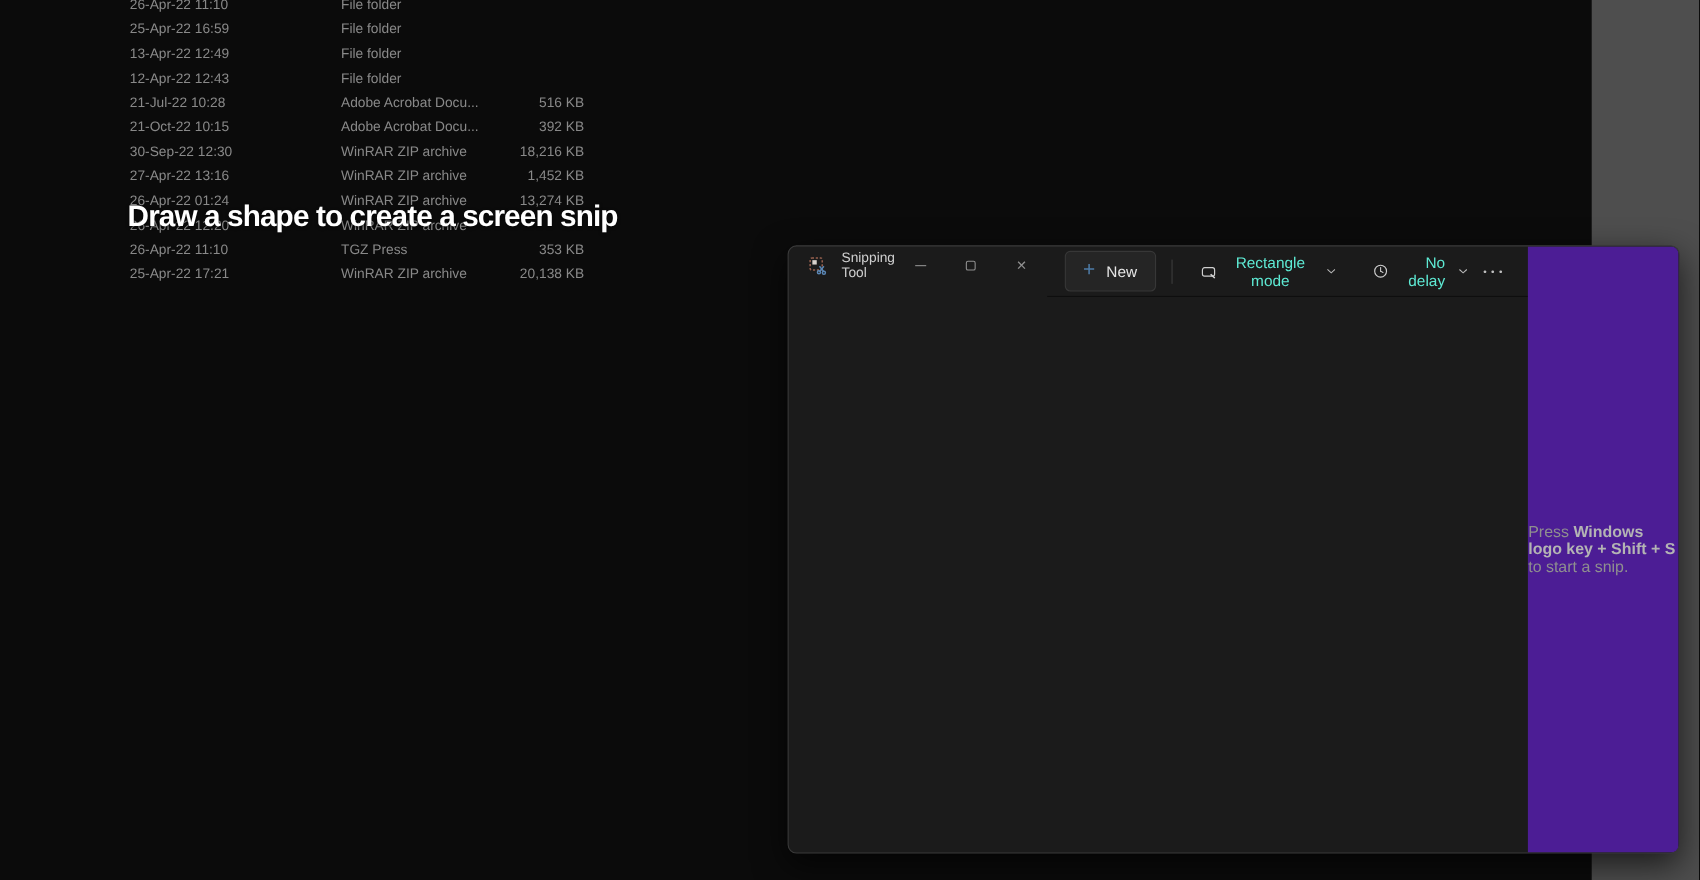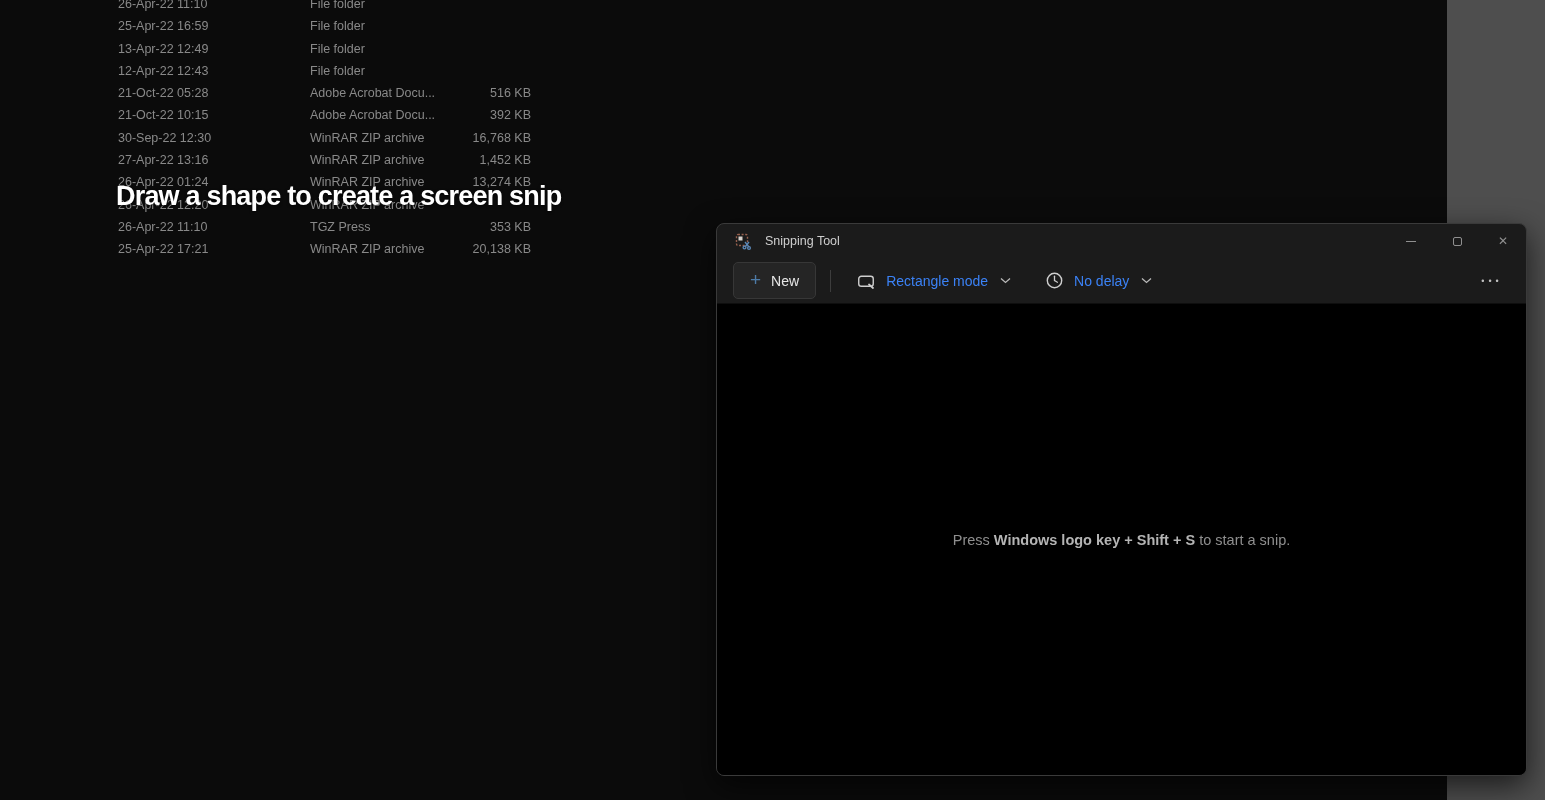--- a/index.html
+++ b/index.html
@@ -45,21 +45,21 @@
 
   
   .snip-window {
     position: absolute; left: 716px; top: 223px;
     width: 811px; height: 553px;
     z-index: 3;
     background: #1b1b1b;
     border: 1px solid #3a3a3a;
     border-radius: 8px;
     box-shadow: 0 10px 30px rgba(0,0,0,0.65);
-    display: flex; flex-direction: column;
+    display: flex; 
     overflow: hidden;
   }
 
   .titlebar {
     height: 34px; flex: 0 0 34px;
     display: flex; align-items: center;
   }
   .app-icon { margin-left: 17px; width: 19px; height: 19px; flex: 0 0 auto; }
   .title-text { margin-left: 12px; font-size: 12.5px; color: #cfcfcf; }
   .win-controls { margin-left: auto; display: flex; height: 100%; }
@@ -85,36 +85,36 @@
     background: #252525; border: 1px solid #373737; border-radius: 5px;
     color: #e6e6e6; font-size: 14px;
     font-family: inherit;
   }
   .plus-glyph { color: #4d7ba7; font-size: 19px; font-weight: 400; line-height: 1; margin-top: -2px; }
   .tb-sep { width: 1px; height: 22px; background: #3d3d3d; margin: 0 17px 0 14px; }
   .tb-drop {
     height: 37px; padding: 0 8px;
     display: flex; align-items: center;
     background: transparent; border: none; border-radius: 5px;
-    color: #3b82f6; font-size: 14px;
+    color: #5eead4; font-size: 14px;
     font-family: inherit;
   }
   .tb-drop .lbl { margin: 0 12px 0 10px; }
   .delay-drop { margin-left: 18px; text-align: right; }
   .more-btn {
     margin-left: auto;
     height: 32px; width: 38px;
     display: flex; align-items: center; justify-content: center;
     background: transparent; border: none; border-radius: 5px;
     color: #c0c0c0; font-size: 9px; letter-spacing: 4px; text-indent: 4px;
   }
 
   .content {
     flex: 1;
-    background: #000000;
+    background: #4c1d95;
     display: flex; align-items: center; justify-content: center;
   }
   .hint { font-size: 14.5px; color: #8f8f8f; }
   .hint b { color: #b4b4b4; font-weight: 700; }
 
   .icon-svg { display: block; }
 </style>
 </head>
 <body>
 
@@ -137,33 +137,33 @@
         <span class="col-date">13-Apr-22 12:49</span>
         <span class="col-type">File folder</span>
         <span class="col-size"></span>
       </div>
       <div class="file-row">
         <span class="col-date">12-Apr-22 12:43</span>
         <span class="col-type">File folder</span>
         <span class="col-size"></span>
       </div>
       <div class="file-row">
-        <span class="col-date">21-Oct-22 05:28</span>
+        <span class="col-date">21-Jul-22 10:28</span>
         <span class="col-type">Adobe Acrobat Docu...</span>
         <span class="col-size">516 KB</span>
       </div>
       <div class="file-row">
         <span class="col-date">21-Oct-22 10:15</span>
         <span class="col-type">Adobe Acrobat Docu...</span>
         <span class="col-size">392 KB</span>
       </div>
       <div class="file-row">
         <span class="col-date">30-Sep-22 12:30</span>
         <span class="col-type">WinRAR ZIP archive</span>
-        <span class="col-size">16,768 KB</span>
+        <span class="col-size">18,216 KB</span>
       </div>
       <div class="file-row">
         <span class="col-date">27-Apr-22 13:16</span>
         <span class="col-type">WinRAR ZIP archive</span>
         <span class="col-size">1,452 KB</span>
       </div>
       <div class="file-row">
         <span class="col-date">26-Apr-22 01:24</span>
         <span class="col-type">WinRAR ZIP archive</span>
         <span class="col-size">13,274 KB</span>

